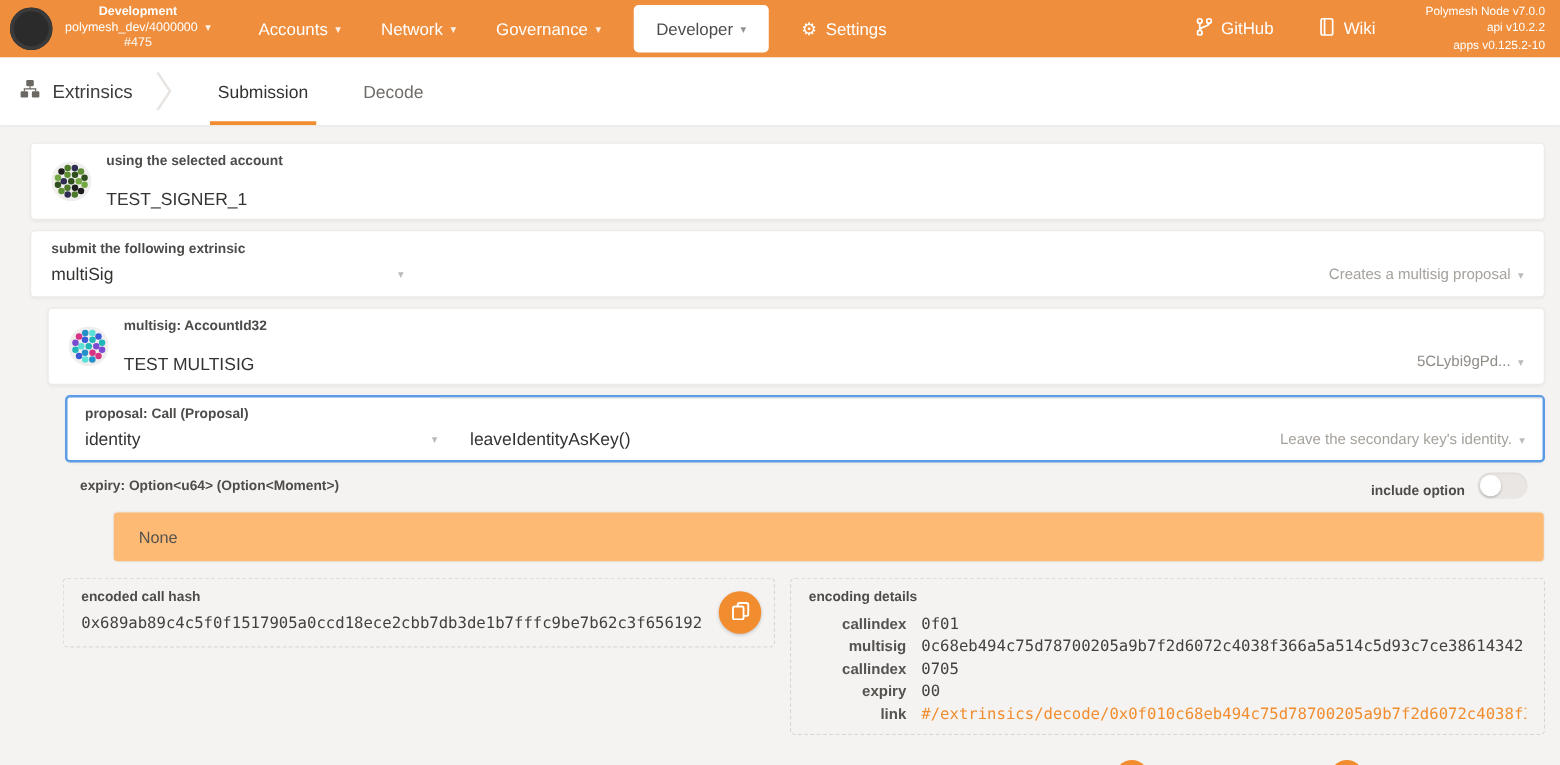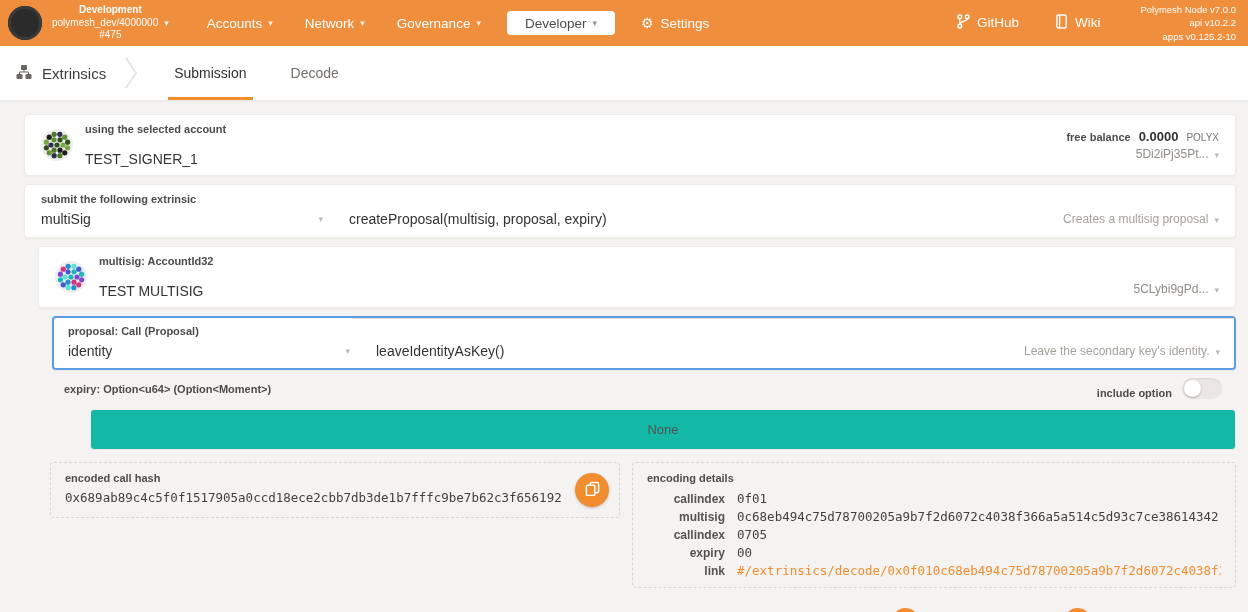--- a/index.html
+++ b/index.html
@@ -18,21 +18,21 @@
     display:flex; align-items:center; padding:0 12px 0 8px;
   }
   .chain-sel { display:flex; align-items:center; gap:10px; cursor:pointer; margin-right:22px; }
   .chain-logo { width:34px; height:34px; border-radius:50%; background:#2b2b2b;
     box-shadow:inset 0 0 0 3px #3a3a3a; flex:none; }
   .chain-meta { text-align:center; font-size:10px; line-height:1.25; white-space:nowrap; }
   .chain-env { font-weight:bold; }
   .nav { display:flex; align-items:center; height:100%; }
   .nav-item { display:flex; align-items:center; padding:0 16px; height:100%;
     font-size:13.5px; cursor:pointer; white-space:nowrap; }
-  .nav-item.active { background:#fff; color:#4e4c4a; height:24px; border-radius:4px;
+  .nav-item.active { background:#fff; color:#4e4c4a; height:38px; border-radius:4px;
     margin:0 10px; padding:0 18px; }
   .gear-icon { font-size:14px; margin-right:7px; }
   .header-right { margin-left:auto; display:flex; align-items:center; gap:8px; }
   .ext-link { display:flex; align-items:center; gap:7px; padding:0 14px;
     font-size:13.5px; cursor:pointer; white-space:nowrap; }
   .version { text-align:right; font-size:9.5px; line-height:1.4; margin-left:18px; white-space:nowrap; }
 
   
   .tabbar { height:54px; background:#fff; display:flex; align-items:stretch;
     padding-left:16px; box-shadow:0 1px 2px rgba(80,70,60,.08); position:relative; z-index:2; }
@@ -74,22 +74,22 @@
   .proposal-card { border:2px solid var(--focus,#5c9ce6); padding:7px 14px 9px; }
   .top-line { position:absolute; top:0; left:298px; right:0; border-top:1px solid #e5e2df; }
 
   .expiry-row { display:flex; align-items:center; margin:8px 14px 10px 40px; }
   .toggle-wrap { margin-left:auto; display:flex; align-items:flex-end; gap:10px; }
   .toggle { width:40px; height:21px; border-radius:11px; background:#e9e6e3;
     position:relative; display:inline-block; cursor:pointer; box-shadow:inset 0 1px 2px rgba(0,0,0,.06); }
   .knob { position:absolute; left:2px; top:2px; width:17px; height:17px; border-radius:50%;
     background:#fff; box-shadow:0 1px 2px rgba(0,0,0,.25); }
 
-  .none-box { background:#14b8a6; border:1px solid #eceae7; border-radius:4px;
-    padding:12px 20px; font-size:13px; color:#55524f; margin-bottom:12px;text-align:center; }
+  .none-box { background:#fdba74; border:1px solid #eceae7; border-radius:4px;
+    padding:12px 20px; font-size:13px; color:#55524f; margin-bottom:12px; }
 
   .encoded-grid { display:flex; gap:12px; margin-left:26px; }
   .enc-left { width:570px; flex:none; display:flex; flex-direction:column; gap:10px; }
   .enc-box { border:1px dashed #d8d4d0; border-radius:4px; padding:9px 52px 9px 14px; position:relative; }
   .enc-box .mini-label { margin-bottom:5px; }
   .hash { font-size:12.5px; color:#434140; word-break:break-all; line-height:1.5; }
   .copy-btn { position:absolute; right:10px; top:50%; transform:translateY(-50%);
     width:34px; height:34px; border-radius:50%; border:none; background:var(--accent,#f18d2f);
     display:flex; align-items:center; justify-content:center; cursor:pointer;
     box-shadow:0 1px 3px rgba(0,0,0,.2); }
@@ -215,40 +215,29 @@
           <circle cx="26.305981007744528" cy="10.749631821640502" r="5.2" fill="#4d7a2a"></circle>
           <circle cx="37.694018992255444" cy="10.749631821640495" r="5.2" fill="#2e2e52"></circle>
           <circle cx="47.55634918610404" cy="16.44365081389595" r="5.2" fill="#5f8f35"></circle>
           <circle cx="53.250368178359494" cy="26.305981007744524" r="5.2" fill="#2f501c"></circle>
         </svg>
       </span>
     <div class="stack">
       <div class="mini-label">using the selected account</div>
       <div class="big-value">TEST_SIGNER_1</div>
     </div>
-    <div class="right-stack">
-      <div class="balance-row">
-        <span class="mini-label">free balance</span>
-        <span class="balance">0.0000</span>
-        <span class="unit">POLYX</span>
-      </div>
-      <div class="addr-row">
-        <span>5Di2iPj35Pt...</span><span class="caret gray">▾</span>
-      </div>
-    </div>
   </section>
 
   <section class="card extrinsic-card">
     <div class="mini-label">submit the following extrinsic</div>
     <div class="ex-row">
       <div class="select">
         <span>multiSig</span>
           <span class="caret gray">▾</span>
       </div>
-      <div class="method-text">createProposal(multisig, proposal, expiry)</div>
       <div class="doc">
         <span>Creates a multisig proposal</span><span class="caret gray">▾</span>
       </div>
     </div>
   </section>
 
   <section class="card row-card indent-1">
     <span class="identicon">
         <svg viewBox="0 0 64 64">
           <circle cx="32" cy="32" r="32" fill="#f0efee"></circle>

